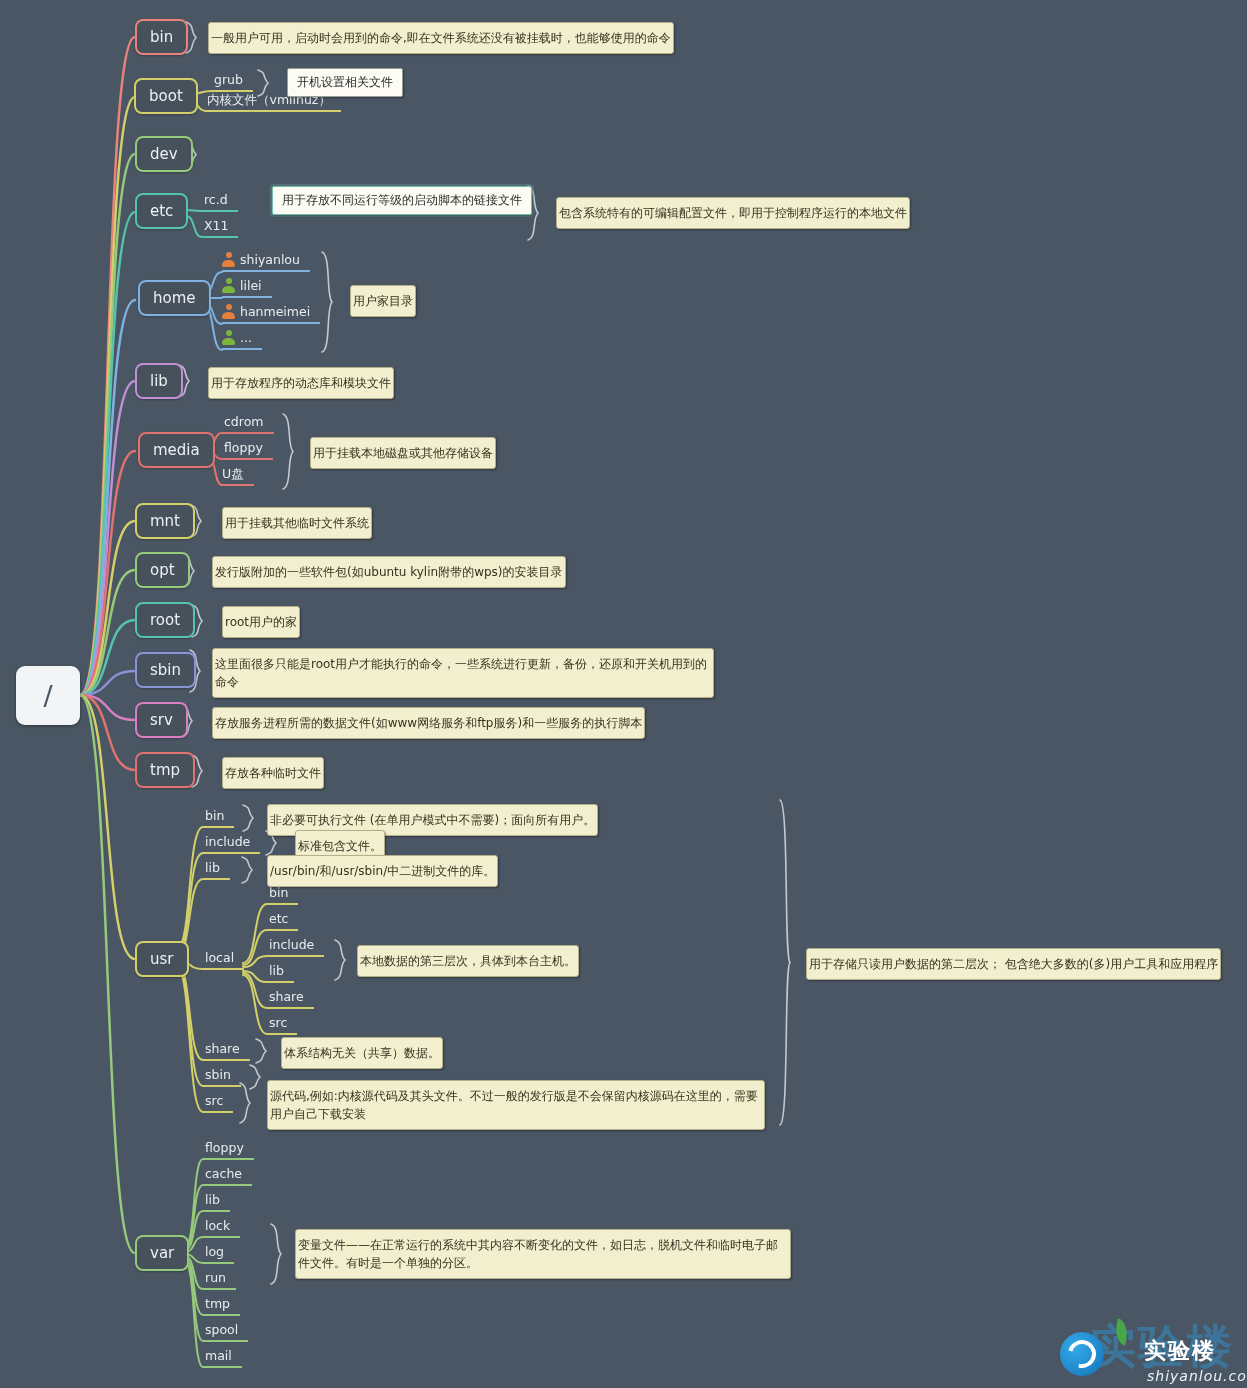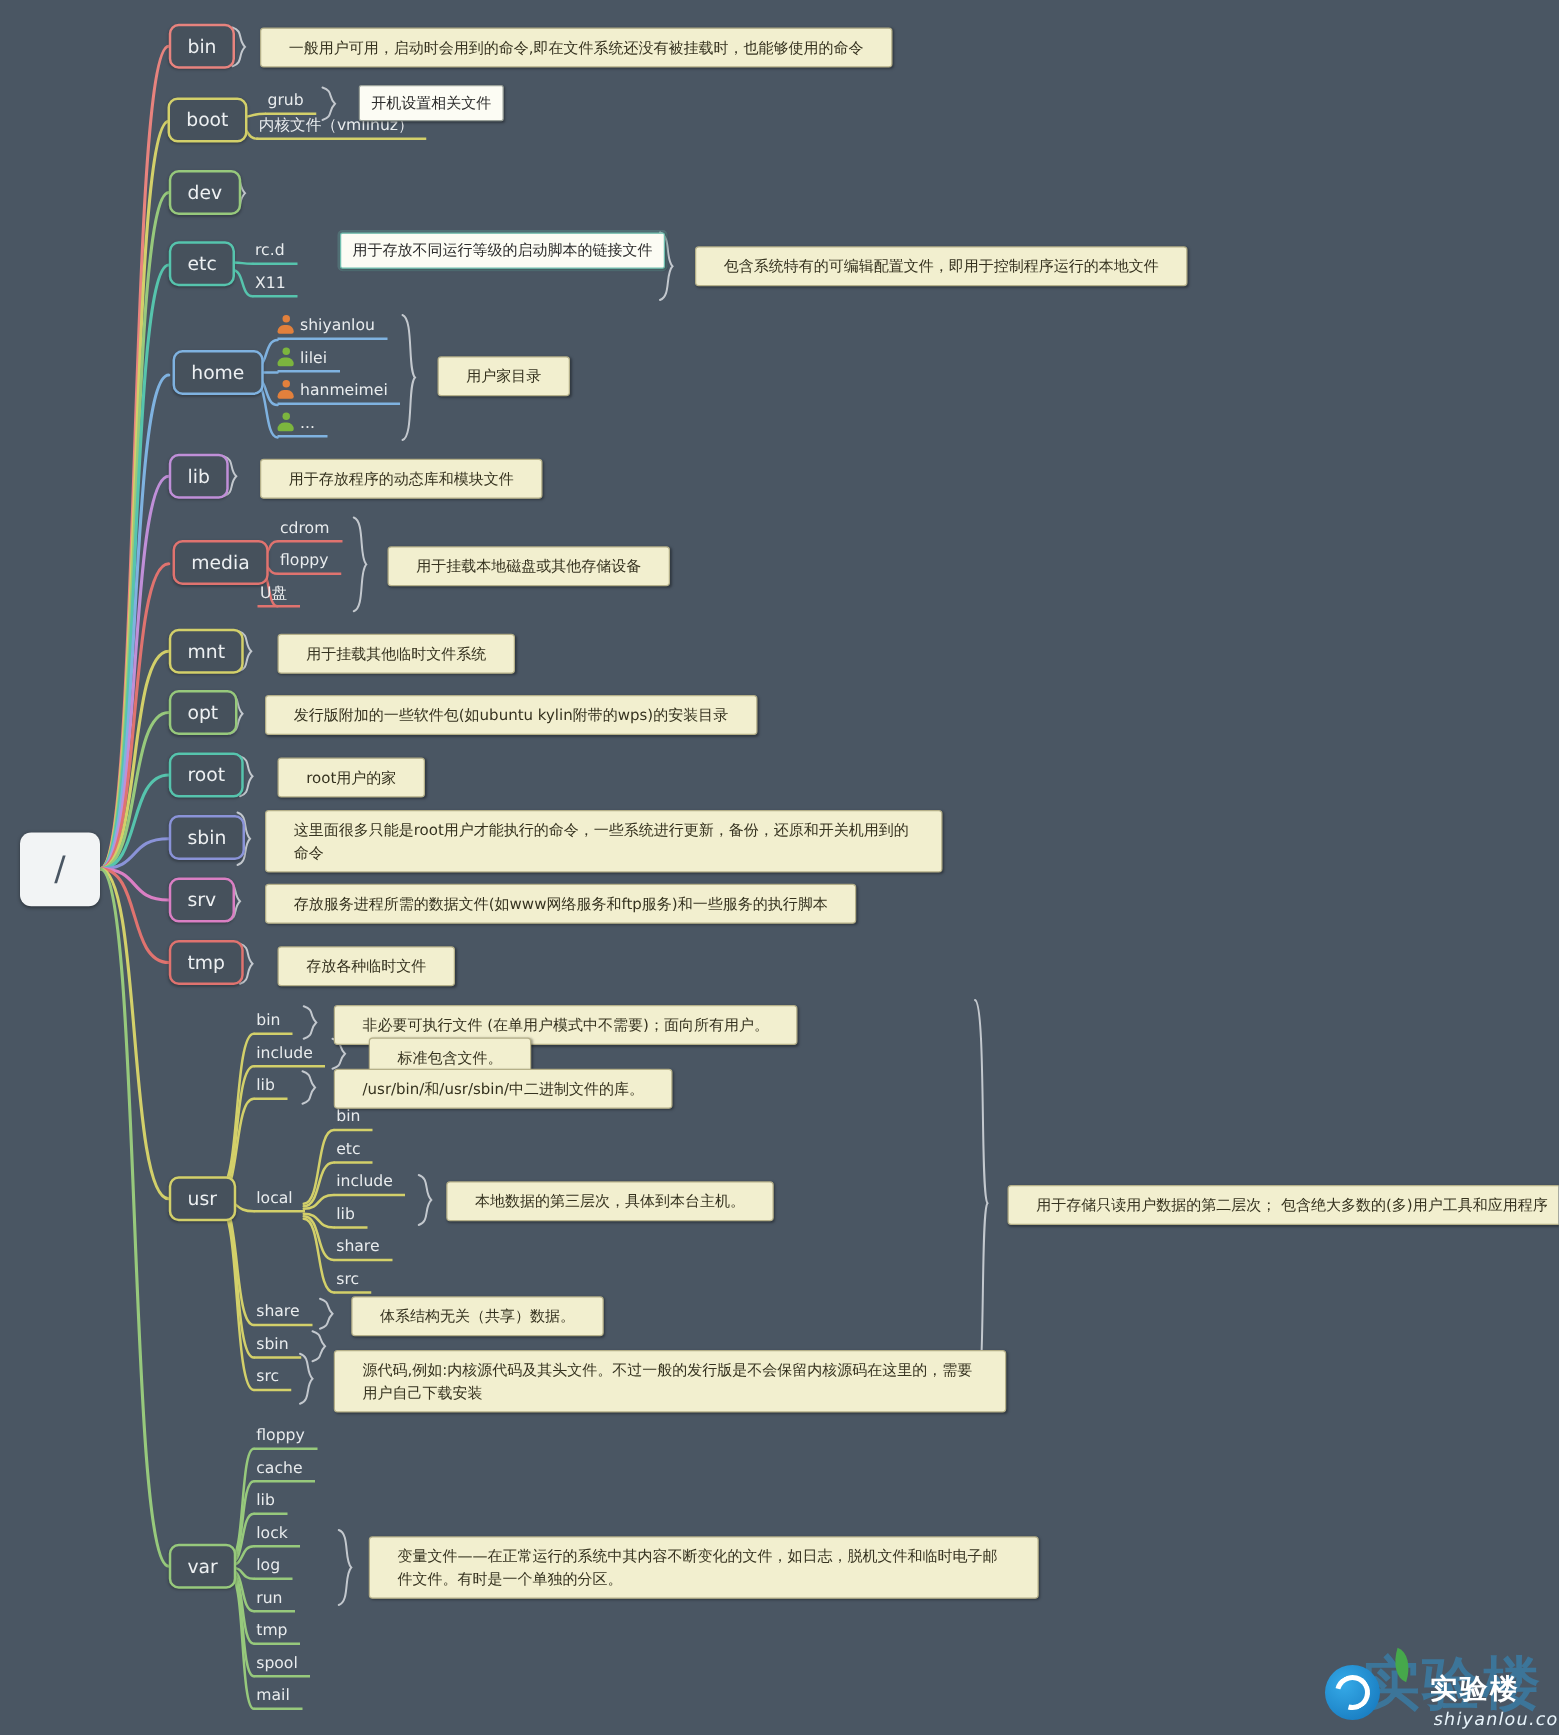--- a/index.html
+++ b/index.html
@@ -26,21 +26,21 @@
   .u-yellow{border-bottom-color:#d3d06a}.u-teal{border-bottom-color:#56c4ad}.u-red{border-bottom-color:#e0736f}.u-green{border-bottom-color:#97c97c}
 
   .user-row{position:absolute;display:flex;align-items:flex-end;gap:5px;color:#e9ecee;font-size:12.5px;
             line-height:15px;padding:0 10px 3px 0;border-bottom:2px solid #7fb2e0;white-space:nowrap;}
   .person{width:13px;height:15px;position:relative;display:inline-block;flex:0 0 auto;}
   .person::before{content:"";position:absolute;left:3.5px;top:0;width:6px;height:6px;border-radius:50%;background:currentColor;}
   .person::after{content:"";position:absolute;left:0;bottom:0;width:13px;height:7px;border-radius:6px 6px 2px 2px;background:currentColor;}
   .person.orange{color:#e2803c}.person.green{color:#7cb53e}
 
   .note{position:absolute;background:#f2efcf;border:1px solid #b5b089;border-radius:3px;color:#35321f;
-        font-size:12px;padding:6px 22px;line-height:1.5;box-shadow:1px 1px 2px rgba(0,0,0,.35);white-space:nowrap;}
+        font-size:12px;padding:6px 2px;line-height:1.5;box-shadow:1px 1px 2px rgba(0,0,0,.35);white-space:nowrap;}
   .note.wrap{white-space:normal;}
   .note-white{position:absolute;background:#fcfcf4;border:1px solid #99a099;border-radius:2px;color:#2c2c2c;
         font-size:12px;padding:5px 9px;line-height:1.4;box-shadow:1px 1px 2px rgba(0,0,0,.35);white-space:nowrap;}
   .note-white.teal{border-color:#6fbfae;box-shadow:0 0 0 2px rgba(111,191,174,.25),1px 1px 2px rgba(0,0,0,.35);}
 
   .logo{position:absolute;left:1058px;top:1312px;width:185px;height:74px;}
   .logo-ghost{position:absolute;left:32px;top:4px;font-size:46px;font-weight:bold;color:rgba(45,156,219,.45);letter-spacing:2px;}
   .logo-badge{position:absolute;left:2px;top:20px;width:44px;height:44px;border-radius:50%;
               background:radial-gradient(circle at 35% 35%, #35aae8, #1272b8);}
   .logo-badge::before{content:"";position:absolute;left:8px;top:8px;width:20px;height:20px;border:4px solid #fff;
@@ -177,21 +177,21 @@
     <span class="person orange"></span>
     <span>hanmeimei</span>
   </div>
   <div class="user-row" style="left:222px;top:330px">
     <span class="person green"></span>
     <span>...</span>
   </div>
 
   <div class="leaf u-red" style="left:222px;top:414px">cdrom</div>
   <div class="leaf u-red" style="left:222px;top:440px">floppy</div>
-  <div class="leaf u-red" style="left:206px;top:466px">U盘</div>
+  <div class="leaf u-red" style="left:220px;top:466px">U盘</div>
 
   <div class="leaf u-yellow" style="left:203px;top:808px">bin</div>
   <div class="leaf u-yellow" style="left:203px;top:834px">include</div>
   <div class="leaf u-yellow" style="left:203px;top:860px">lib</div>
   <div class="leaf u-yellow" style="left:203px;top:950px">local</div>
   <div class="leaf u-yellow" style="left:203px;top:1041px">share</div>
   <div class="leaf u-yellow" style="left:203px;top:1067px">sbin</div>
   <div class="leaf u-yellow" style="left:203px;top:1093px">src</div>
 
   <div class="leaf u-yellow" style="left:267px;top:885px">bin</div>

